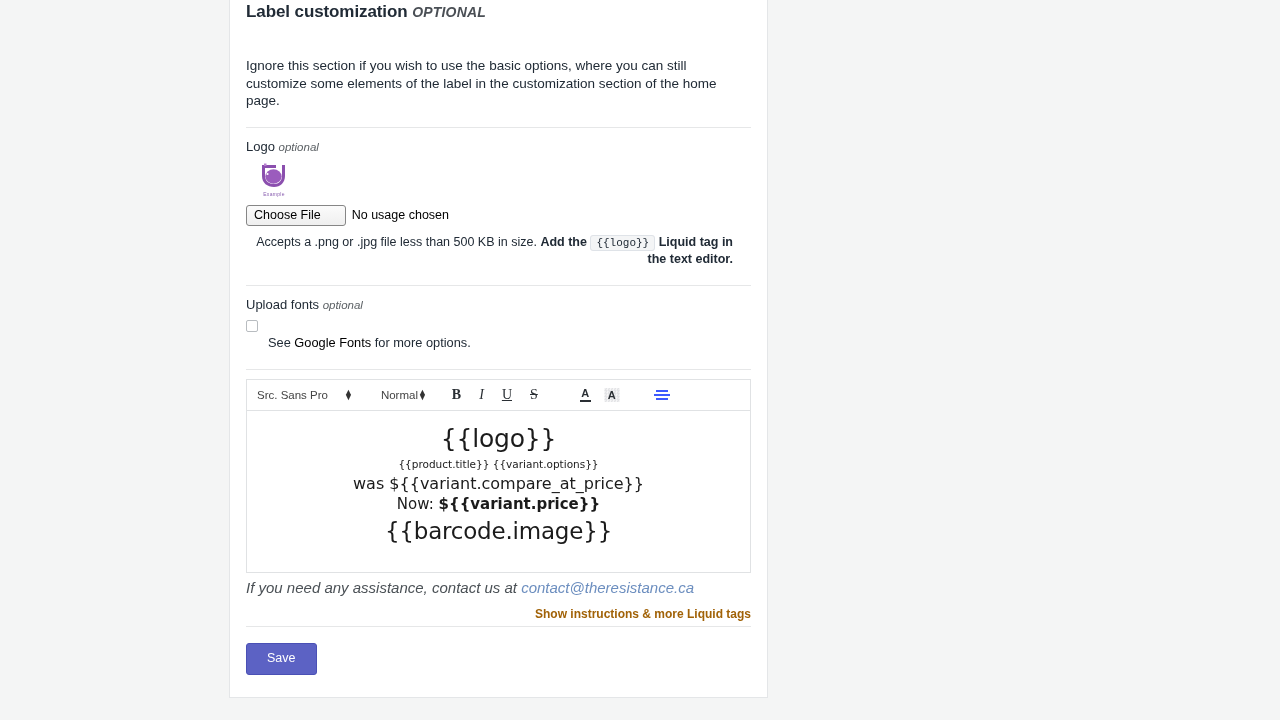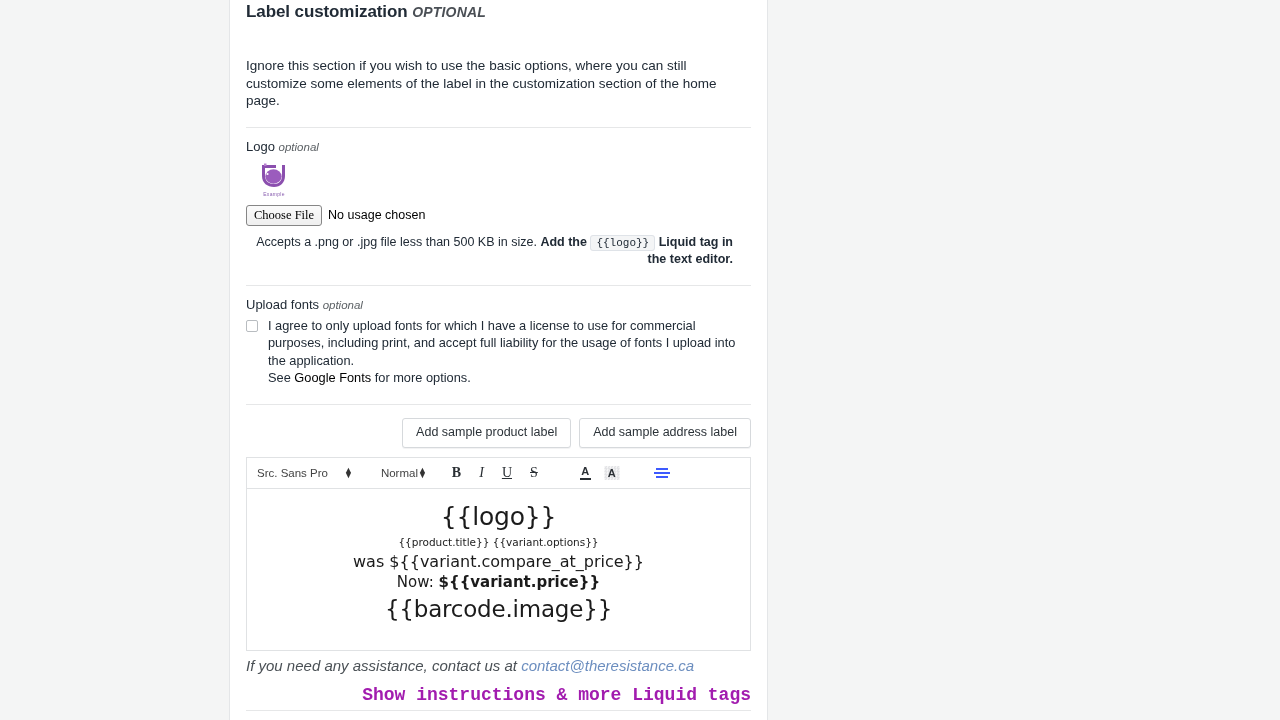--- a/index.html
+++ b/index.html
@@ -88,25 +88,24 @@
     align-items: center;
     gap: 6px;
     font-size: 12.5px;
     color: #000;
   }
   .choose-file-btn {
     display: inline-block;
     border: 1px solid #868686;
     background: linear-gradient(#fbfbfb, #efefef);
     border-radius: 3px;
-    padding: 2px 7px 3px 7px;
+    padding: 2px 24px 3px 7px;
     font-size: 12.5px;
     color: #000;
     line-height: 14px;
-    font-family: Liberation Serif, serif;
   }
   .helper {
     font-size: 12.5px;
     color: #212b36;
     line-height: 16.5px;
     margin-top: 8px;
     width: 487px;
     text-align: right;
   }
   .helper b { font-weight: bold; }
@@ -254,25 +253,24 @@
   }
   .assist a { color: #6c8ebf; font-style: italic; text-decoration: none; }
 
   .instr-row {
     display: flex;
     justify-content: flex-end;
     margin-top: 11px;
     padding-bottom: 5px;
   }
   .instr-link {
-    font-size: 18px;
+    font-size: 12px;
     font-weight: bold;
-    color: #a21caf;
+    color: #a16207;
     text-decoration: none;
-    font-family: Liberation Mono, monospace;
   }
   .save-wrap { padding: 16px 0 22px 0; }
   .save-btn {
     background: #5c62c4;
     border: 1px solid #4a50b5;
     color: #fff;
     font-size: 12.5px;
     border-radius: 3px;
     padding: 7px 20px 8px 20px;
     line-height: 15px;
@@ -324,32 +322,27 @@
       <hr class="hr">
 
       <div class="field-label">
         <span>Upload fonts</span>
         <em>optional</em>
       </div>
 
       <div class="check-row">
         <span class="checkbox"></span>
         <div class="check-text">
-          <span>I agree to only upload fonts for which I have a license to use for commercial purposes, including print, and accept full liability for the usage of fonts I upload into the application.</span>
           <br>
           <span>See </span><a class="link" href="#">Google Fonts</a><span> for more options.</span>
         </div>
       </div>
 
       <hr class="hr">
 
-      <div class="sample-btn-row">
-        <button class="sample-btn">Add sample product label</button>
-        <button class="sample-btn">Add sample address label</button>
-      </div>
 
       <div class="editor">
         <div class="toolbar">
           <div class="tb-select">
             <span>Src. Sans Pro</span>
             <span class="stepper">▲<br>▼</span>
           </div>
           <div class="tb-select second">
             <span>Normal</span>
             <span class="stepper">▲<br>▼</span>

